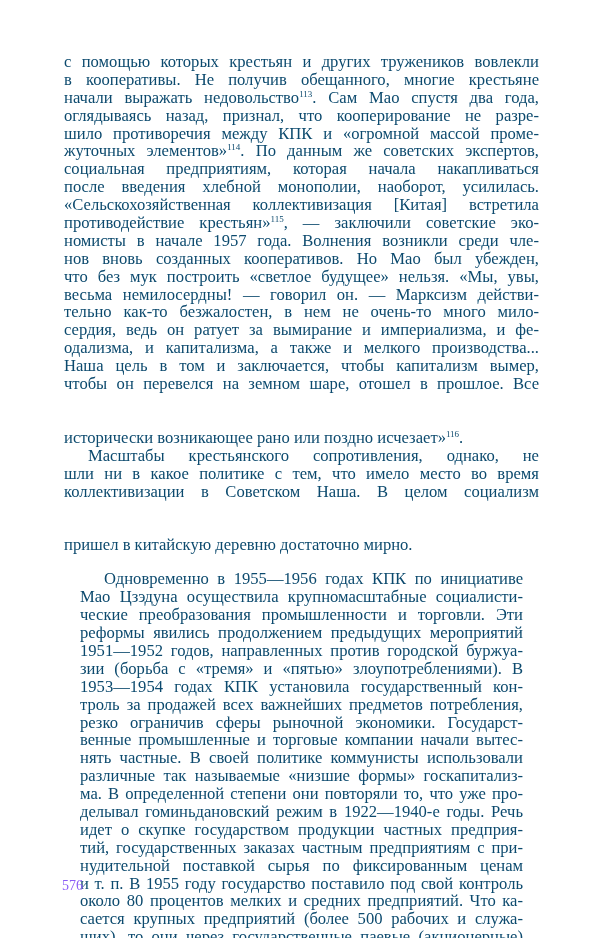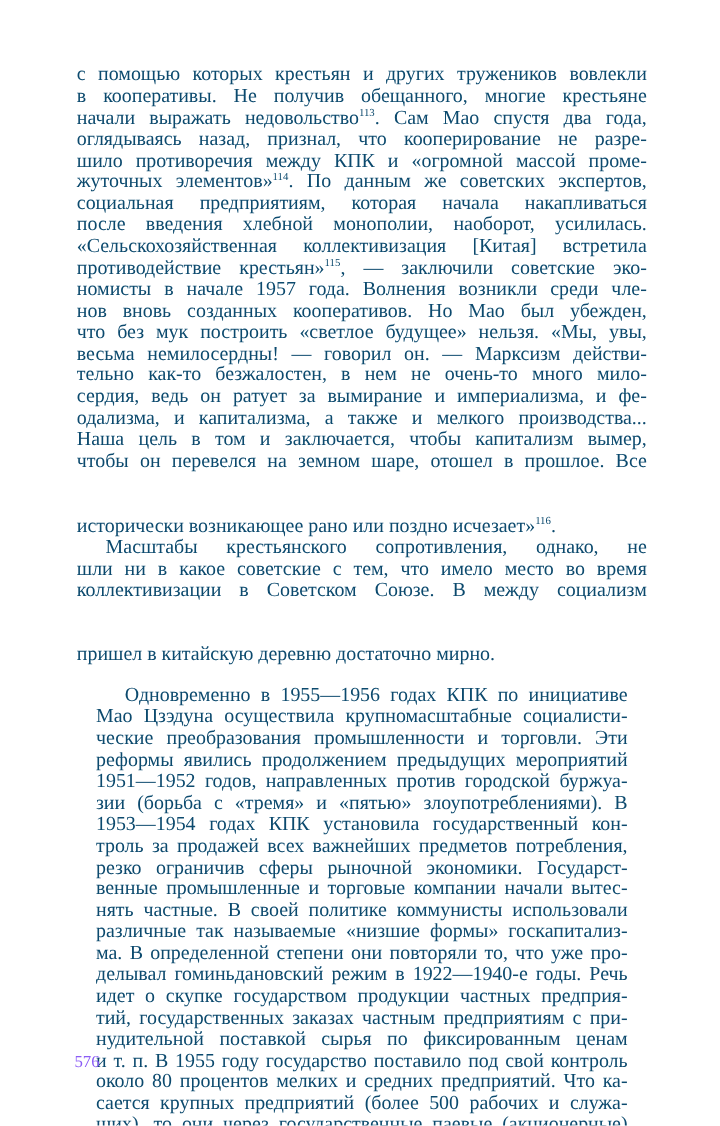--- a/index.html
+++ b/index.html
@@ -74,22 +74,22 @@
     <span class="line">тельно как-то безжалостен, в нем не очень-то много мило-</span>
     <span class="line">сердия, ведь он ратует за вымирание и империализма, и фе-</span>
     <span class="line">одализма, и капитализма, а также и мелкого производства...</span>
     <span class="line">Наша цель в том и заключается, чтобы капитализм вымер,</span>
     <span class="line">чтобы он перевелся на земном шаре, отошел в прошлое. Все</span>
     <span class="line last"><span>исторически возникающее рано или поздно исчезает»</span><sup>116</sup><span>.</span></span>
   </p>
 
   <p style="margin:0">
     <span class="line indent">Масштабы крестьянского сопротивления, однако, не</span>
-    <span class="line">шли ни в какое советские с тем, что имело место во время</span>
-    <span class="line">коллективизации в Советском Союзе. В между социализм</span>
+    <span class="line">шли ни в какое политике с тем, что имело место во время</span>
+    <span class="line">коллективизации в Советском Наша. В целом социализм</span>
     <span class="line last">пришел в китайскую деревню достаточно мирно.</span>
   </p>
 
   <p style="margin:16px">
     <span class="line indent">Одновременно в 1955—1956 годах КПК по инициативе</span>
     <span class="line">Мао Цзэдуна осуществила крупномасштабные социалисти-</span>
     <span class="line">ческие преобразования промышленности и торговли. Эти</span>
     <span class="line">реформы явились продолжением предыдущих мероприятий</span>
     <span class="line">1951—1952 годов, направленных против городской буржуа-</span>
     <span class="line">зии (борьба с «тремя» и «пятью» злоупотреблениями). В</span>

